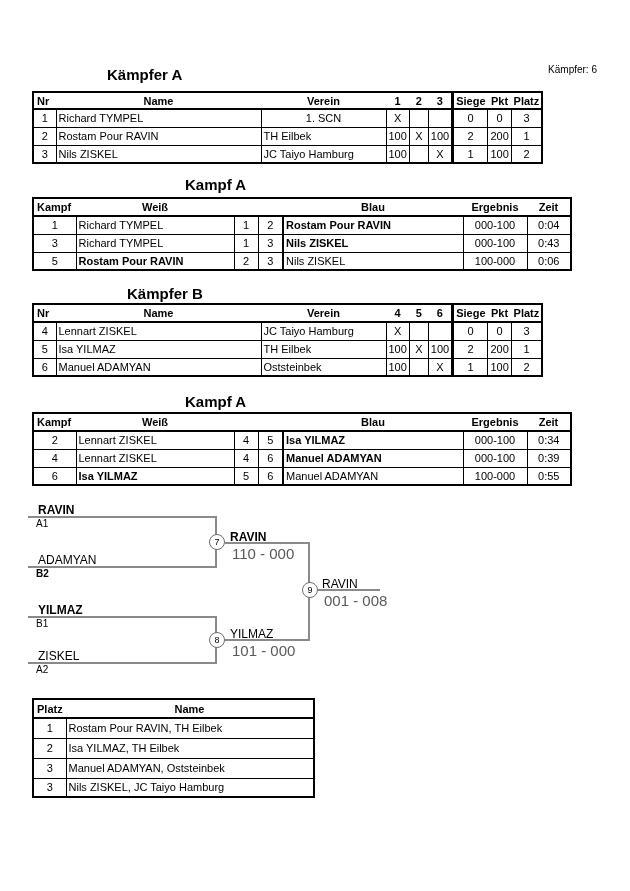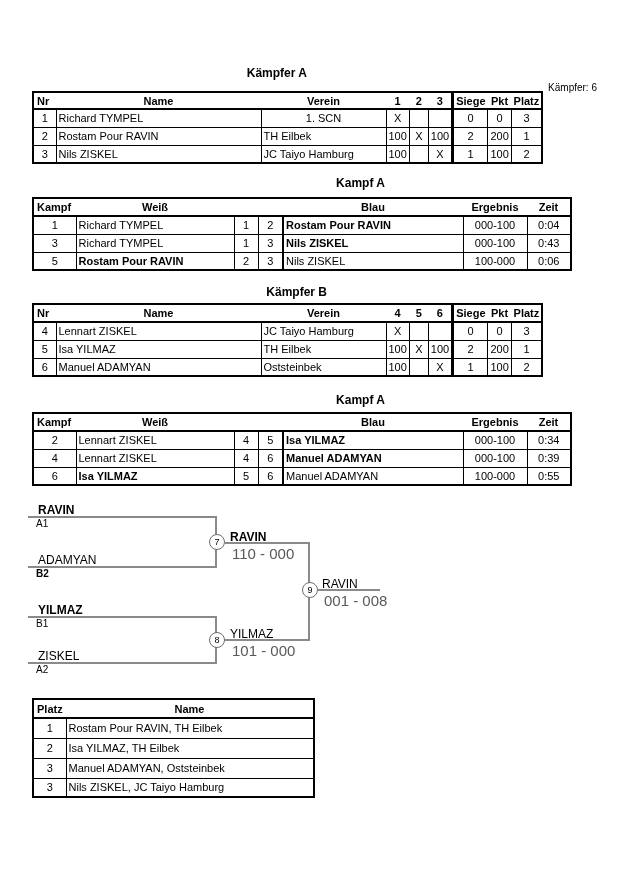--- a/index.html
+++ b/index.html
@@ -1,22 +1,22 @@
 <!DOCTYPE html>
 <html><head>
 <meta charset="utf-8">
 <style>
   html,body{margin:0;padding:0;background:#fff;}
   #page{position:relative;width:630px;height:891px;background:#fff;overflow:hidden;
         font-family:"Liberation Sans",sans-serif;color:#000;}
 
   .title{position:absolute;left:0;top:42px;width:584px;text-align:center;
          font-size:21px;font-weight:bold;letter-spacing:-0.3px;white-space:pre;}
-  .subnote{position:absolute;top:82px;right:33px;font-size:10px;}
-  .sec{position:absolute;width:200px;text-align:right;font-size:12px;font-weight:bold;}
+  .subnote{position:absolute;top:64px;right:33px;font-size:10px;}
+  .sec{position:absolute;width:200px;text-align:left;font-size:15px;font-weight:bold;}
 
   table.tbl{position:absolute;border-collapse:collapse;table-layout:fixed;
             border:2px solid #000;font-size:11px;}
   table.tbl td{border:1px solid #000;padding:0 2px;overflow:hidden;white-space:nowrap;vertical-align:middle;}
   tr.hrow td{border-left:none;border-right:none;border-bottom:2px solid #000;
              font-weight:bold;text-align:center;overflow:visible;}
   tr.hrow td.hl{text-align:left;padding-left:3px;}
   td.c{text-align:center;}
   td.l{text-align:left;padding-left:7px;}
   td.thickL{border-left:3px solid #000 !important;}

